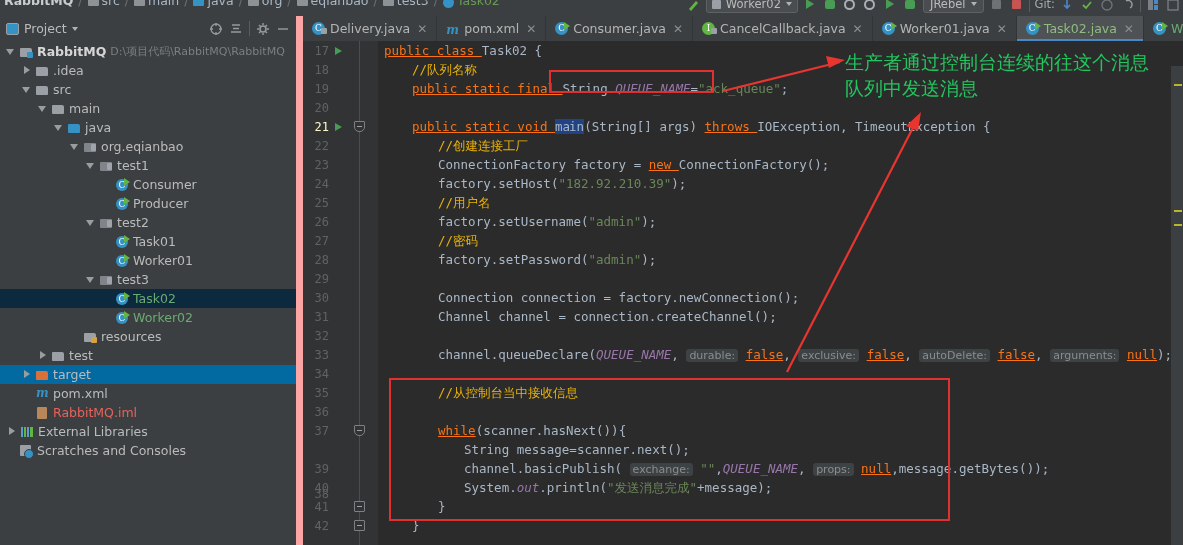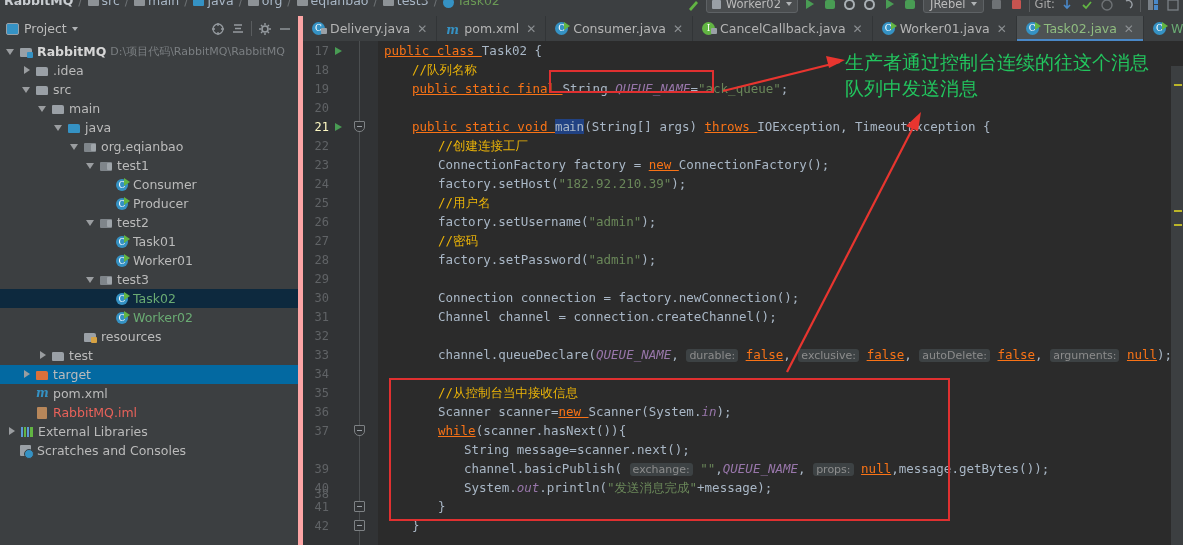--- a/index.html
+++ b/index.html
@@ -60,21 +60,21 @@
     border: 1px solid #5e6265; border-radius: 3px; background: #4a4d4f;
     padding: 1px 6px; height: 17px; font-size: 11.5px; color: #bbbbbb;
     display: flex; align-items: center; gap: 5px;
   }
   .sep-v { width: 1px; height: 15px; background: #5a5d5f; }
   .label-sm { font-size: 11.5px; color: #a6a6a6; }
 
   
   .project-panel {
     position: absolute; top: 16px; left: 0; width: 303px; height: 529px;
-    background: #3c3f41; border-right: 5px solid #fca5a5;
+    background: #3c3f41; border-right: 7px solid #fca5a5;
   }
   .panel-header {
     height: 25px; display: flex; align-items: center; padding: 0 6px;
     color: #bbbbbb; font-size: 12.5px; gap: 6px;
   }
   .panel-header .titlebox { display: flex; align-items: center; gap: 5px; }
   .pj-icon {
     width: 13px; height: 12px; border: 1.5px solid #9aa0a6; border-radius: 2px;
     background: #3592c4;
   }
@@ -751,21 +751,20 @@
         <div class="cline" style="top:171px;left:60px"><span class="t">factory.setUsername(</span><span class="s">"admin"</span><span class="t">);</span></div>
         <div class="cline" style="top:190px;left:60px"><span class="c">//密码</span></div>
         <div class="cline" style="top:209px;left:60px"><span class="t">factory.setPassword(</span><span class="s">"admin"</span><span class="t">);</span></div>
         <div class="cline" style="top:228px;left:60px"></div>
         <div class="cline" style="top:247px;left:60px"><span class="t">Connection connection = factory.newConnection();</span></div>
         <div class="cline" style="top:266px;left:60px"><span class="t">Channel channel = connection.createChannel();</span></div>
         <div class="cline" style="top:285px;left:60px"></div>
         <div class="cline" style="top:304px;left:60px"><span class="t">channel.queueDeclare(</span><span class="f">QUEUE_NAME</span><span class="t">, </span><span class="hint">durable:</span><span class="t"> </span><span class="k">false</span><span class="t">, </span><span class="hint">exclusive:</span><span class="t"> </span><span class="k">false</span><span class="t">, </span><span class="hint">autoDelete:</span><span class="t"> </span><span class="k">false</span><span class="t">, </span><span class="hint">arguments:</span><span class="t"> </span><span class="k">null</span><span class="t">);</span></div>
         <div class="cline" style="top:323px;left:60px"></div>
         <div class="cline" style="top:342px;left:60px"><span class="c">//从控制台当中接收信息</span></div>
-        <div class="cline" style="top:361px;left:60px"><span class="t">Scanner scanner=</span><span class="k">new </span><span class="t">Scanner(System.</span><span class="f">in</span><span class="t">);</span></div>
         <div class="cline" style="top:380px;left:60px"><span class="k">while</span><span class="t">(scanner.hasNext()){</span></div>
         <div class="cline" style="top:399px;left:86px"><span class="t">String message=scanner.next();</span></div>
         <div class="cline" style="top:418px;left:86px"><span class="t">channel.basicPublish( </span><span class="hint">exchange:</span><span class="t"> </span><span class="s">""</span><span class="t">,</span><span class="f">QUEUE_NAME</span><span class="t">, </span><span class="hint">props:</span><span class="t"> </span><span class="k">null</span><span class="t">,message.getBytes());</span></div>
         <div class="cline" style="top:437px;left:86px"><span class="t">System.</span><span class="f">out</span><span class="t">.println(</span><span class="s">"发送消息完成"</span><span class="t">+message);</span></div>
         <div class="cline" style="top:456px;left:60px"><span class="t">}</span></div>
         <div class="cline" style="top:475px;left:34px"><span class="t">}</span></div>
       </div>
 
       <div class="rightbar">
         <div class="mark" style="top:18px"></div>

